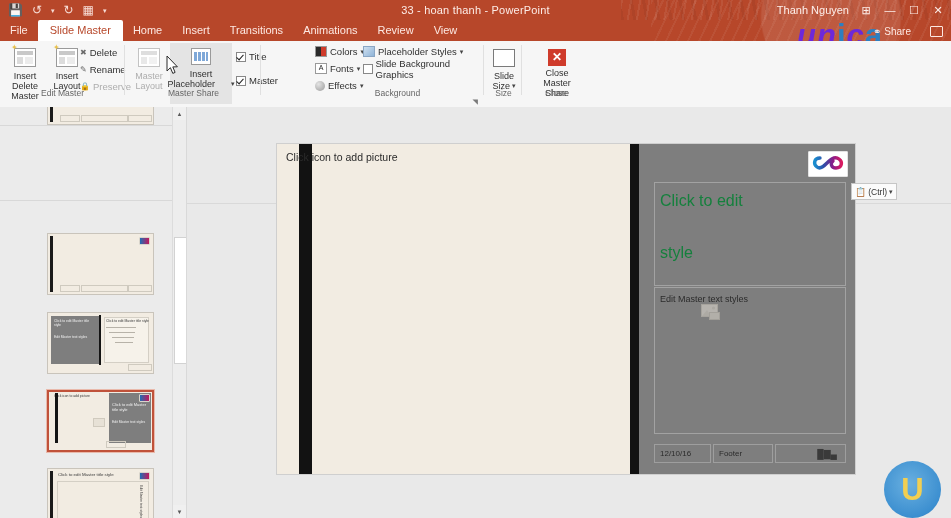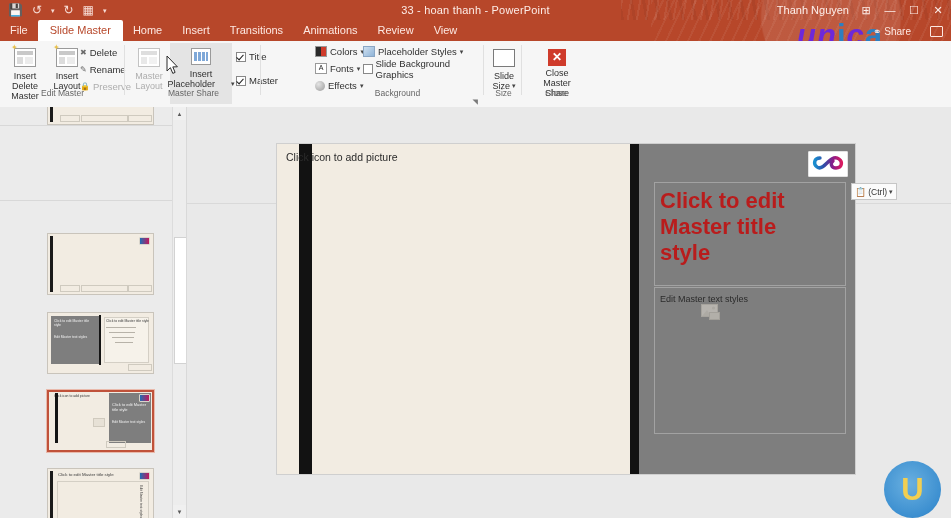--- a/index.html
+++ b/index.html
@@ -115,21 +115,21 @@
   .slidearea{position:absolute;left:186px;top:0;right:0;height:411px;background:#e9e9e9;}
   .guideX{position:absolute;background:#d9d9d9;}
 
   .slide{position:absolute;left:91px;top:37px;width:578px;height:330px;background:#f2ece2;
      box-shadow:0 0 0 1px #cfcfcf;}
   .sbar{position:absolute;top:0;bottom:0;width:13px;background:#121212;}
   .sright{position:absolute;right:0;top:0;bottom:0;width:216px;background:#7e7e7e;}
   .phbox{position:absolute;border:1px solid rgba(255,255,255,.28);box-sizing:border-box;}
   .pictxt{position:absolute;left:9px;top:7px;font-size:10.5px;color:#2b2b2b;}
   .picicon{position:absolute;left:424px;top:160px;width:22px;height:18px;opacity:.5;}
-  .mtitle{position:absolute;font-size:22px;line-height:26px;color:#b91c1c;font-weight:700;}
+  .mtitle{position:absolute;font-size:16px;line-height:26px;color:#15803d;font-weight:400;}
   .mbody{position:absolute;font-size:9px;color:#2b2b2b;}
   .slogo{position:absolute;background:#fff;border:1px solid #e3e3e3;border-radius:1px;}
   .footrow{position:absolute;height:19px;}
   .fcell{position:absolute;border:1px solid rgba(255,255,255,.25);box-sizing:border-box;
      font-size:8px;color:#2b2b2b;display:flex;align-items:center;padding-left:5px;}
 
   .pastebtn{position:absolute;left:851px;top:183px;height:15px;display:flex;align-items:center;gap:2px;
      background:#fbfbfb;border:1px solid #c6c6c6;padding:0 3px;font-size:8.5px;color:#333;}
 
   .cursor{position:absolute;pointer-events:none;}
@@ -425,27 +425,34 @@
                 <stop offset="100%" stop-color="#d81b60"></stop>
               </linearGradient>
             </defs>
             <path d="M11,6 C5,6 4,12 8,15 C12,18 16,13 19,10 C22,7 26,4 30,7 C34,10 33,16 27,16 C22,16 21,11 24,9" fill="none" stroke="url(#ginf)" stroke-width="3.4" stroke-linecap="round"></path>
           </svg>
         </div>
 
         <div class="phbox" style="right:9px;top:38px;width:192px;height:104px;"></div>
         <div class="mtitle" style="right:17px;top:44px;width:178px;">
           <span>Click to edit</span><br>
-          <span>Master title</span><br>
+          <br>
           <span>style</span>
         </div>
 
         <div class="phbox" style="right:9px;top:143px;width:192px;height:147px;"></div>
         <div class="mbody" style="right:17px;top:150px;width:178px;">Edit Master text styles</div>
 
+        <div class="footrow" style="right:9px;bottom:11px;width:192px;">
+          <div class="fcell" style="left:0;top:0;width:57px;height:19px;">12/10/16</div>
+          <div class="fcell" style="left:59px;top:0;width:60px;height:19px;">Footer</div>
+          <div class="fcell" style="left:121px;top:0;width:71px;height:19px;justify-content:flex-end;padding-right:8px;">
+            <span style="font-size:9px;color:#3a3a3a;">█▇▄</span>
+          </div>
+        </div>
       </div>
     </div>
 
     <div class="pastebtn" style="top:76px;">
       <span style="font-size:9px;color:#b58a3a;">📋</span>
       <span>(Ctrl)</span>
       <span class="caret">▾</span>
     </div>
   </div>
 

